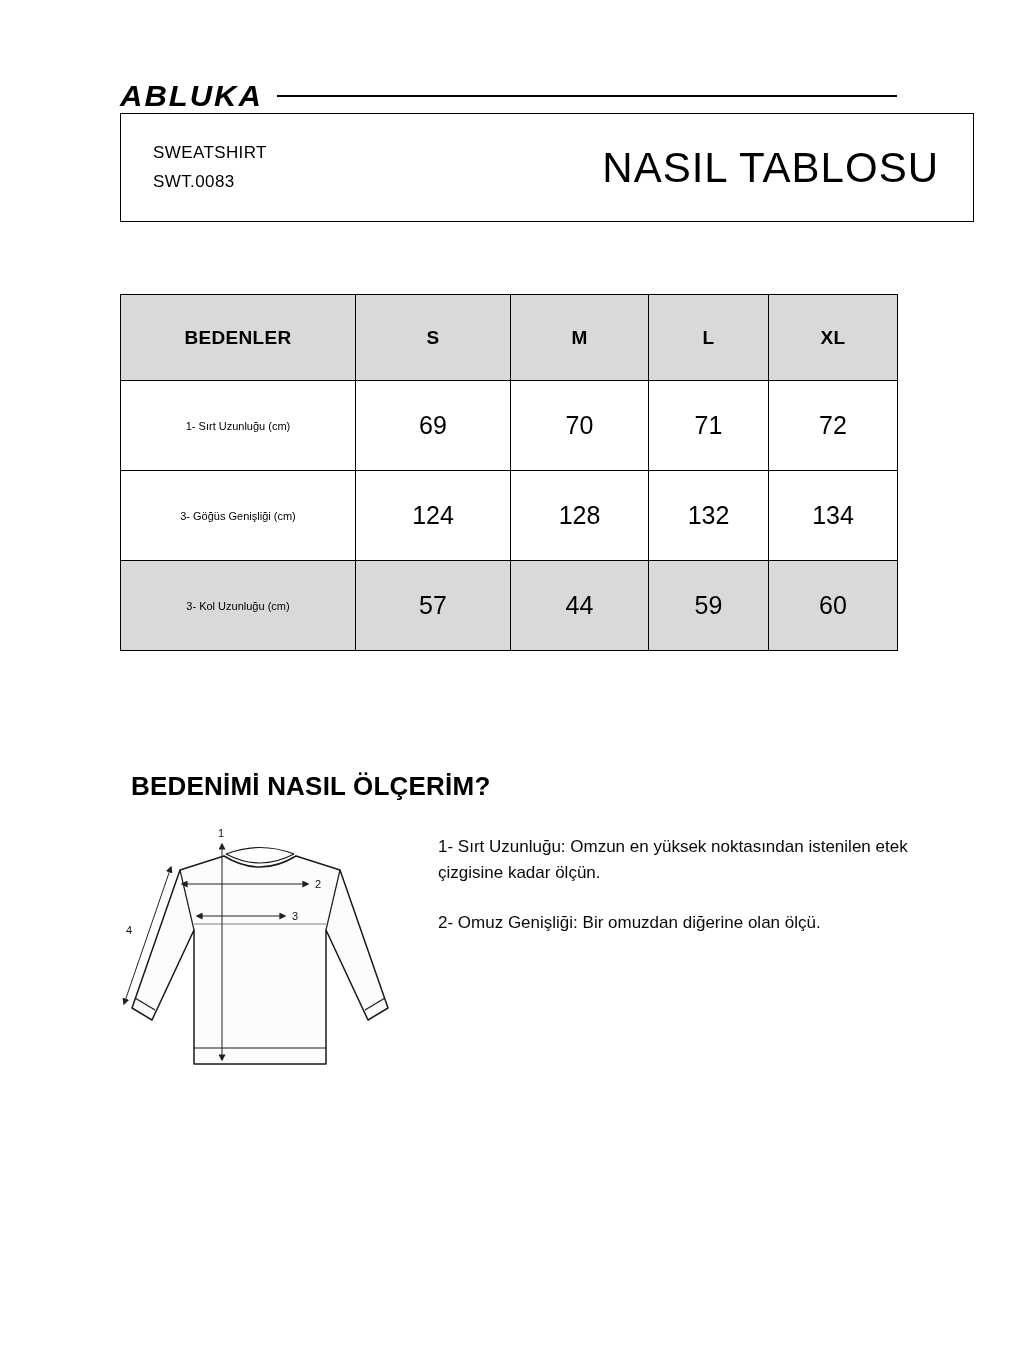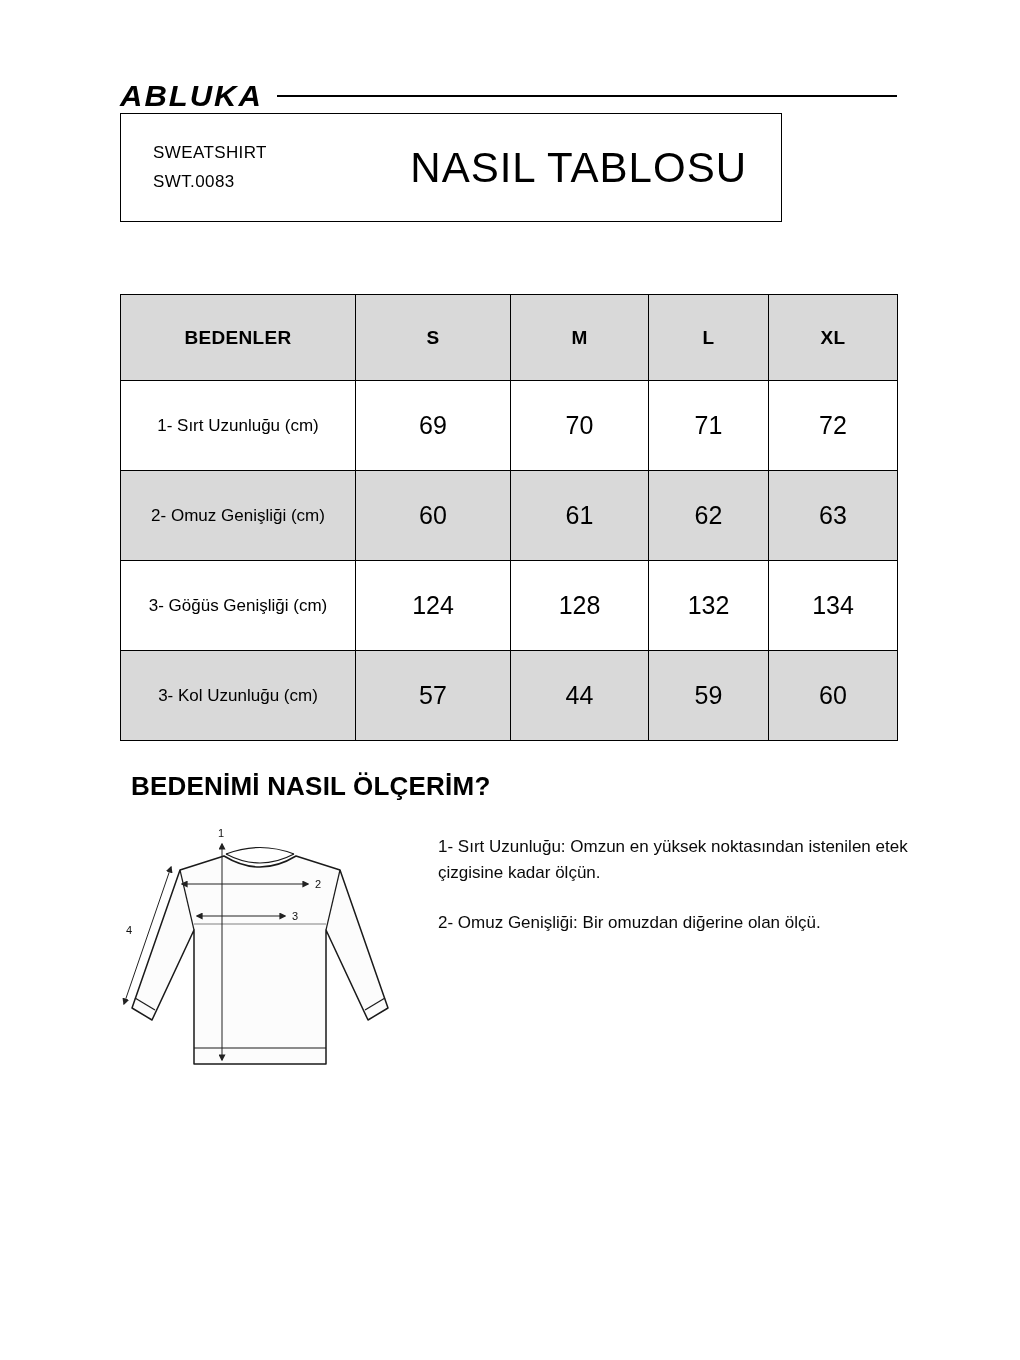--- a/index.html
+++ b/index.html
@@ -24,21 +24,21 @@
     font-style: italic;
     letter-spacing: 2px;
     transform: scaleY(0.95);
     white-space: nowrap;
   }
   .logo-rule { flex: 1; height: 2px; background: #000; }
 
   
   .title-box {
     position: absolute;
-    left: 120px; top: 113px; width: 662px; height: 109px;
+    left: 120px; top: 113px; width: 854px; height: 109px;
     border: 1.5px solid #000;
     box-sizing: border-box;
     display: flex; align-items: center; justify-content: space-between;
     padding: 0 34px 0 32px;
   }
   .product-info { display: flex; flex-direction: column; gap: 9px; }
   .product-type, .product-code { font-size: 17px; letter-spacing: 0.4px; }
   .page-title {
     font-size: 42px;
     font-weight: 400;
@@ -55,21 +55,21 @@
   }
   .size-table th, .size-table td {
     border: 1.5px solid #000;
     text-align: center;
     vertical-align: middle;
     padding: 0;
   }
   .size-table thead tr { height: 86px; }
   .size-table tbody tr { height: 90px; }
   .size-table th { font-size: 19px; font-weight: 700; letter-spacing: 0.3px; }
-  .size-table td.rowlabel { font-size: 17px; font-weight: 400; }
+  .size-table td.rowlabel { font-size: 11px; font-weight: 400; }
   .size-table td.val { font-size: 25px; font-weight: 400; }
   tr.gray { background: #d9d9d9; }
   tr.white { background: #ffffff; }
 
   
   .section-title {
     position: absolute;
     left: 120px; top: 760px;
     margin: 11px;
     font-size: 26px;
@@ -130,27 +130,20 @@
       </tr>
     </thead>
     <tbody>
       <tr class="white">
         <td class="rowlabel">1- Sırt Uzunluğu (cm)</td>
         <td class="val">69</td>
         <td class="val">70</td>
         <td class="val">71</td>
         <td class="val">72</td>
       </tr>
-      <tr class="gray">
-        <td class="rowlabel">2- Omuz Genişliği (cm)</td>
-        <td class="val">60</td>
-        <td class="val">61</td>
-        <td class="val">62</td>
-        <td class="val">63</td>
-      </tr>
       <tr class="white">
         <td class="rowlabel">3- Göğüs Genişliği (cm)</td>
         <td class="val">124</td>
         <td class="val">128</td>
         <td class="val">132</td>
         <td class="val">134</td>
       </tr>
       <tr class="gray">
         <td class="rowlabel">3- Kol Uzunluğu (cm)</td>
         <td class="val">57</td>

